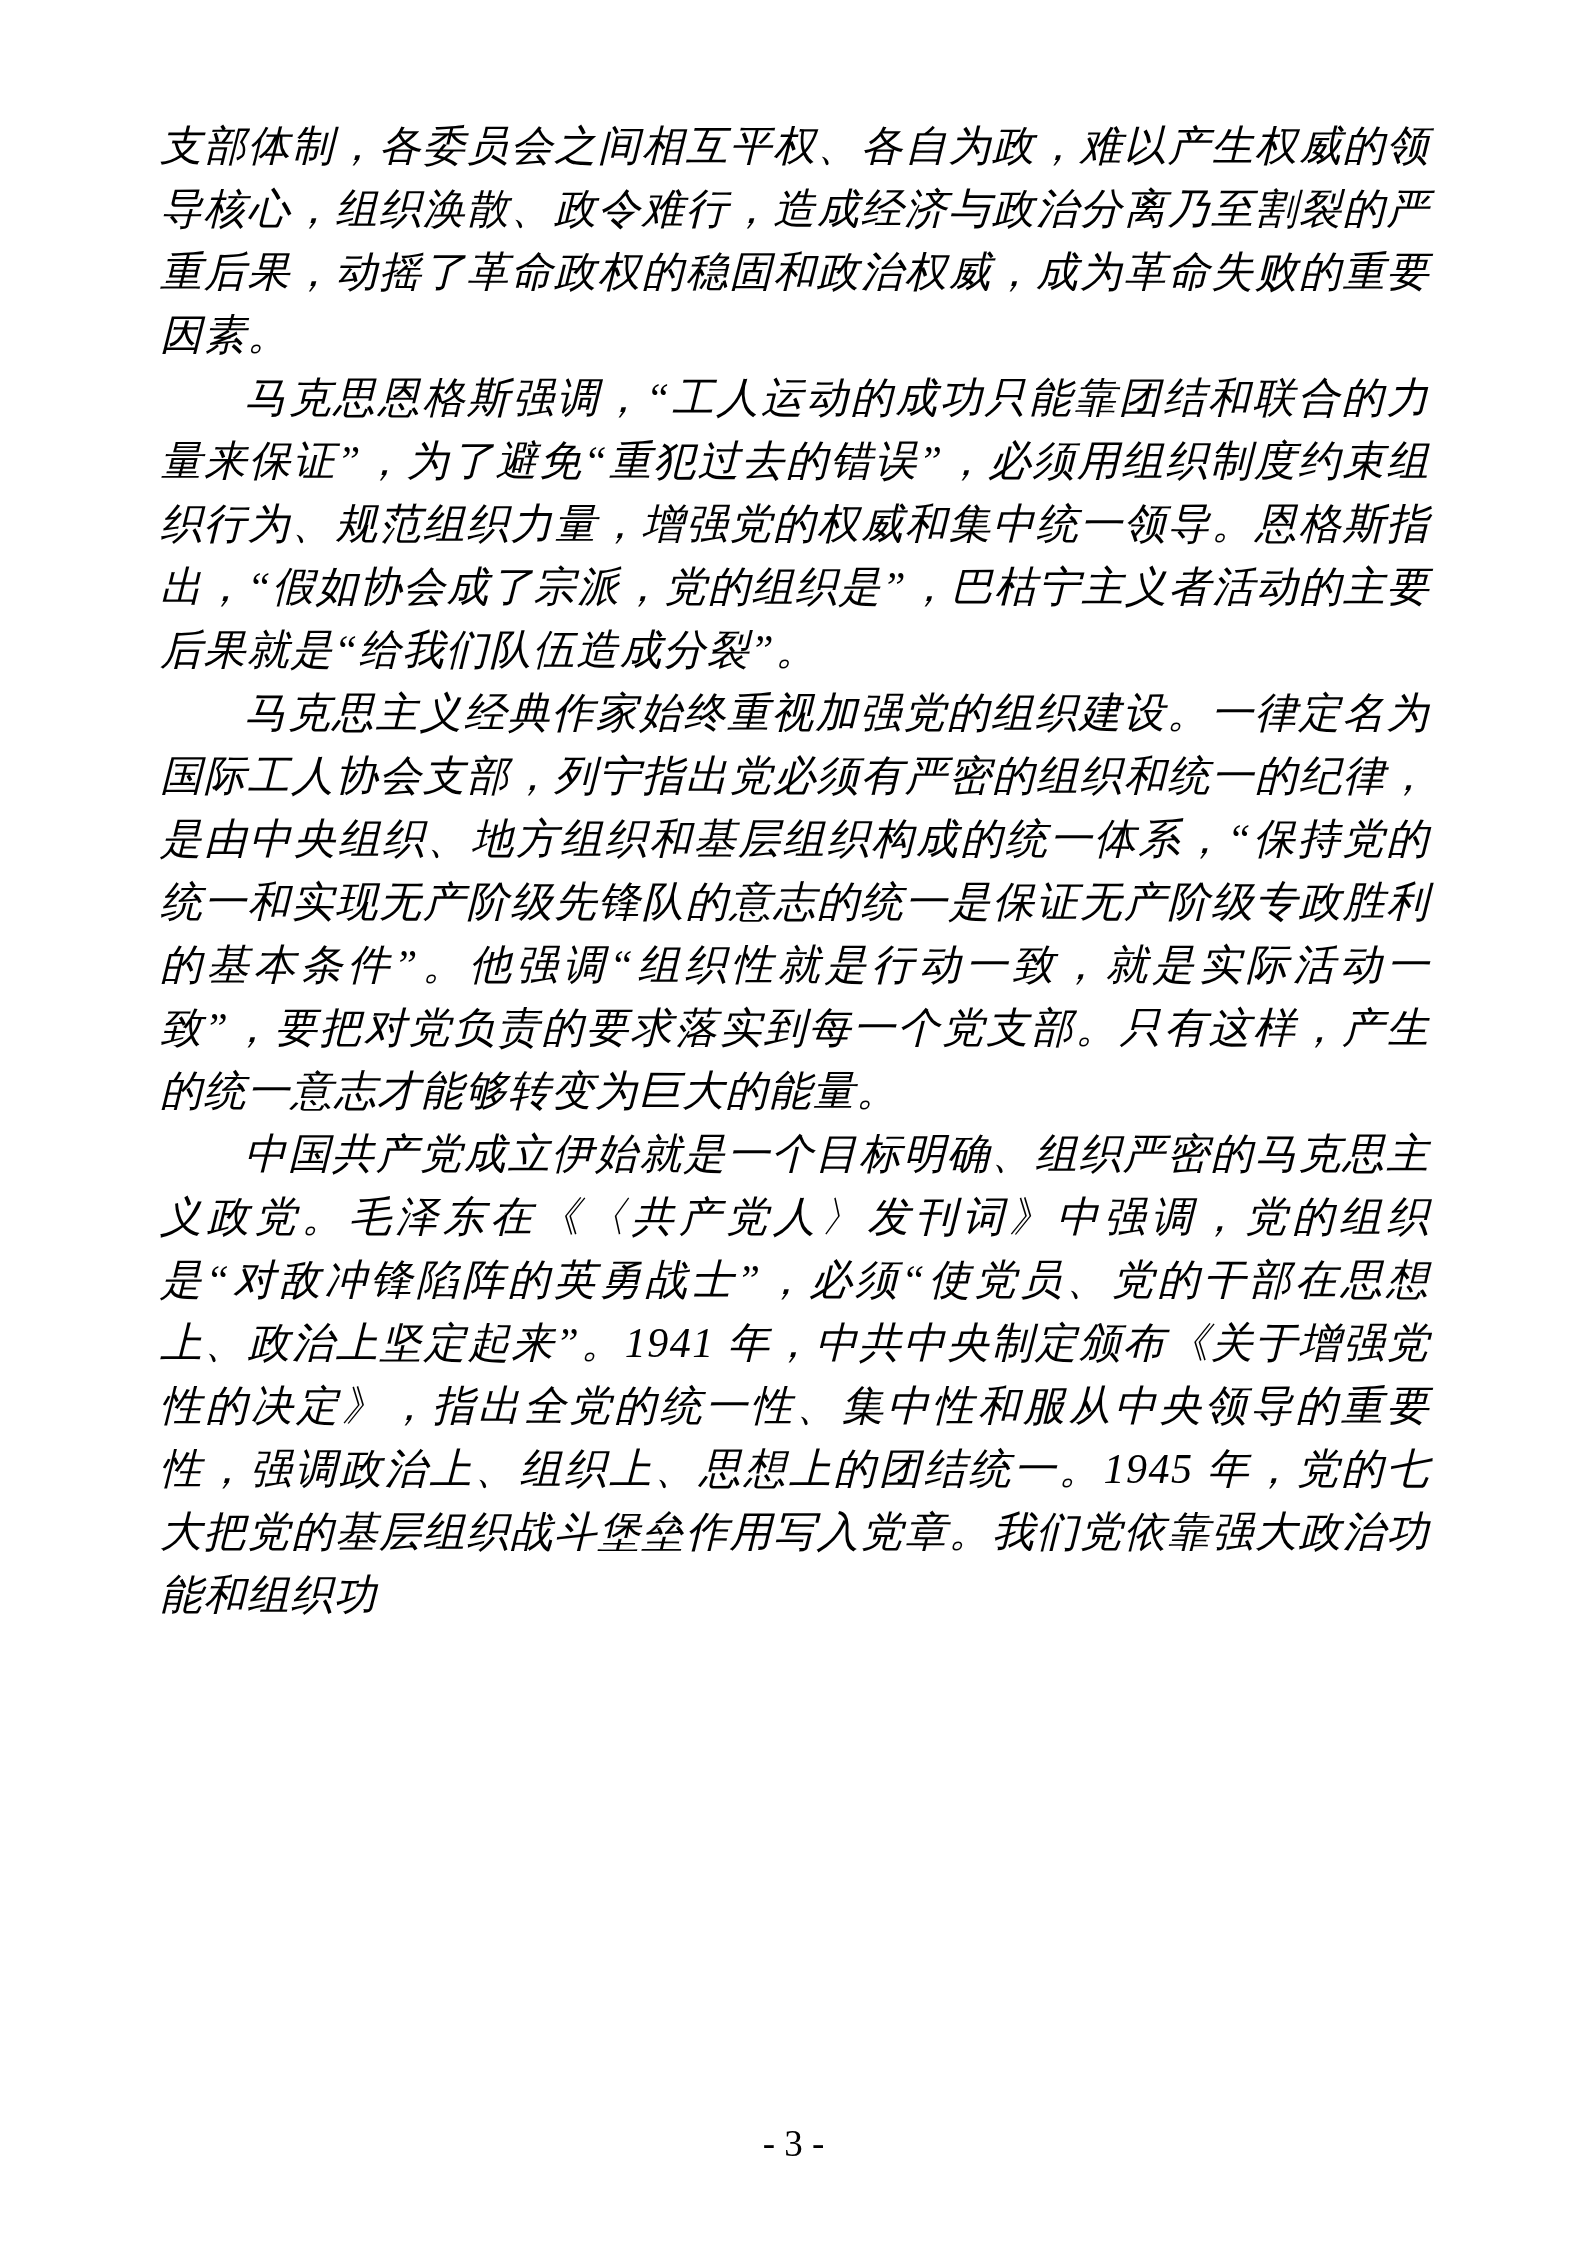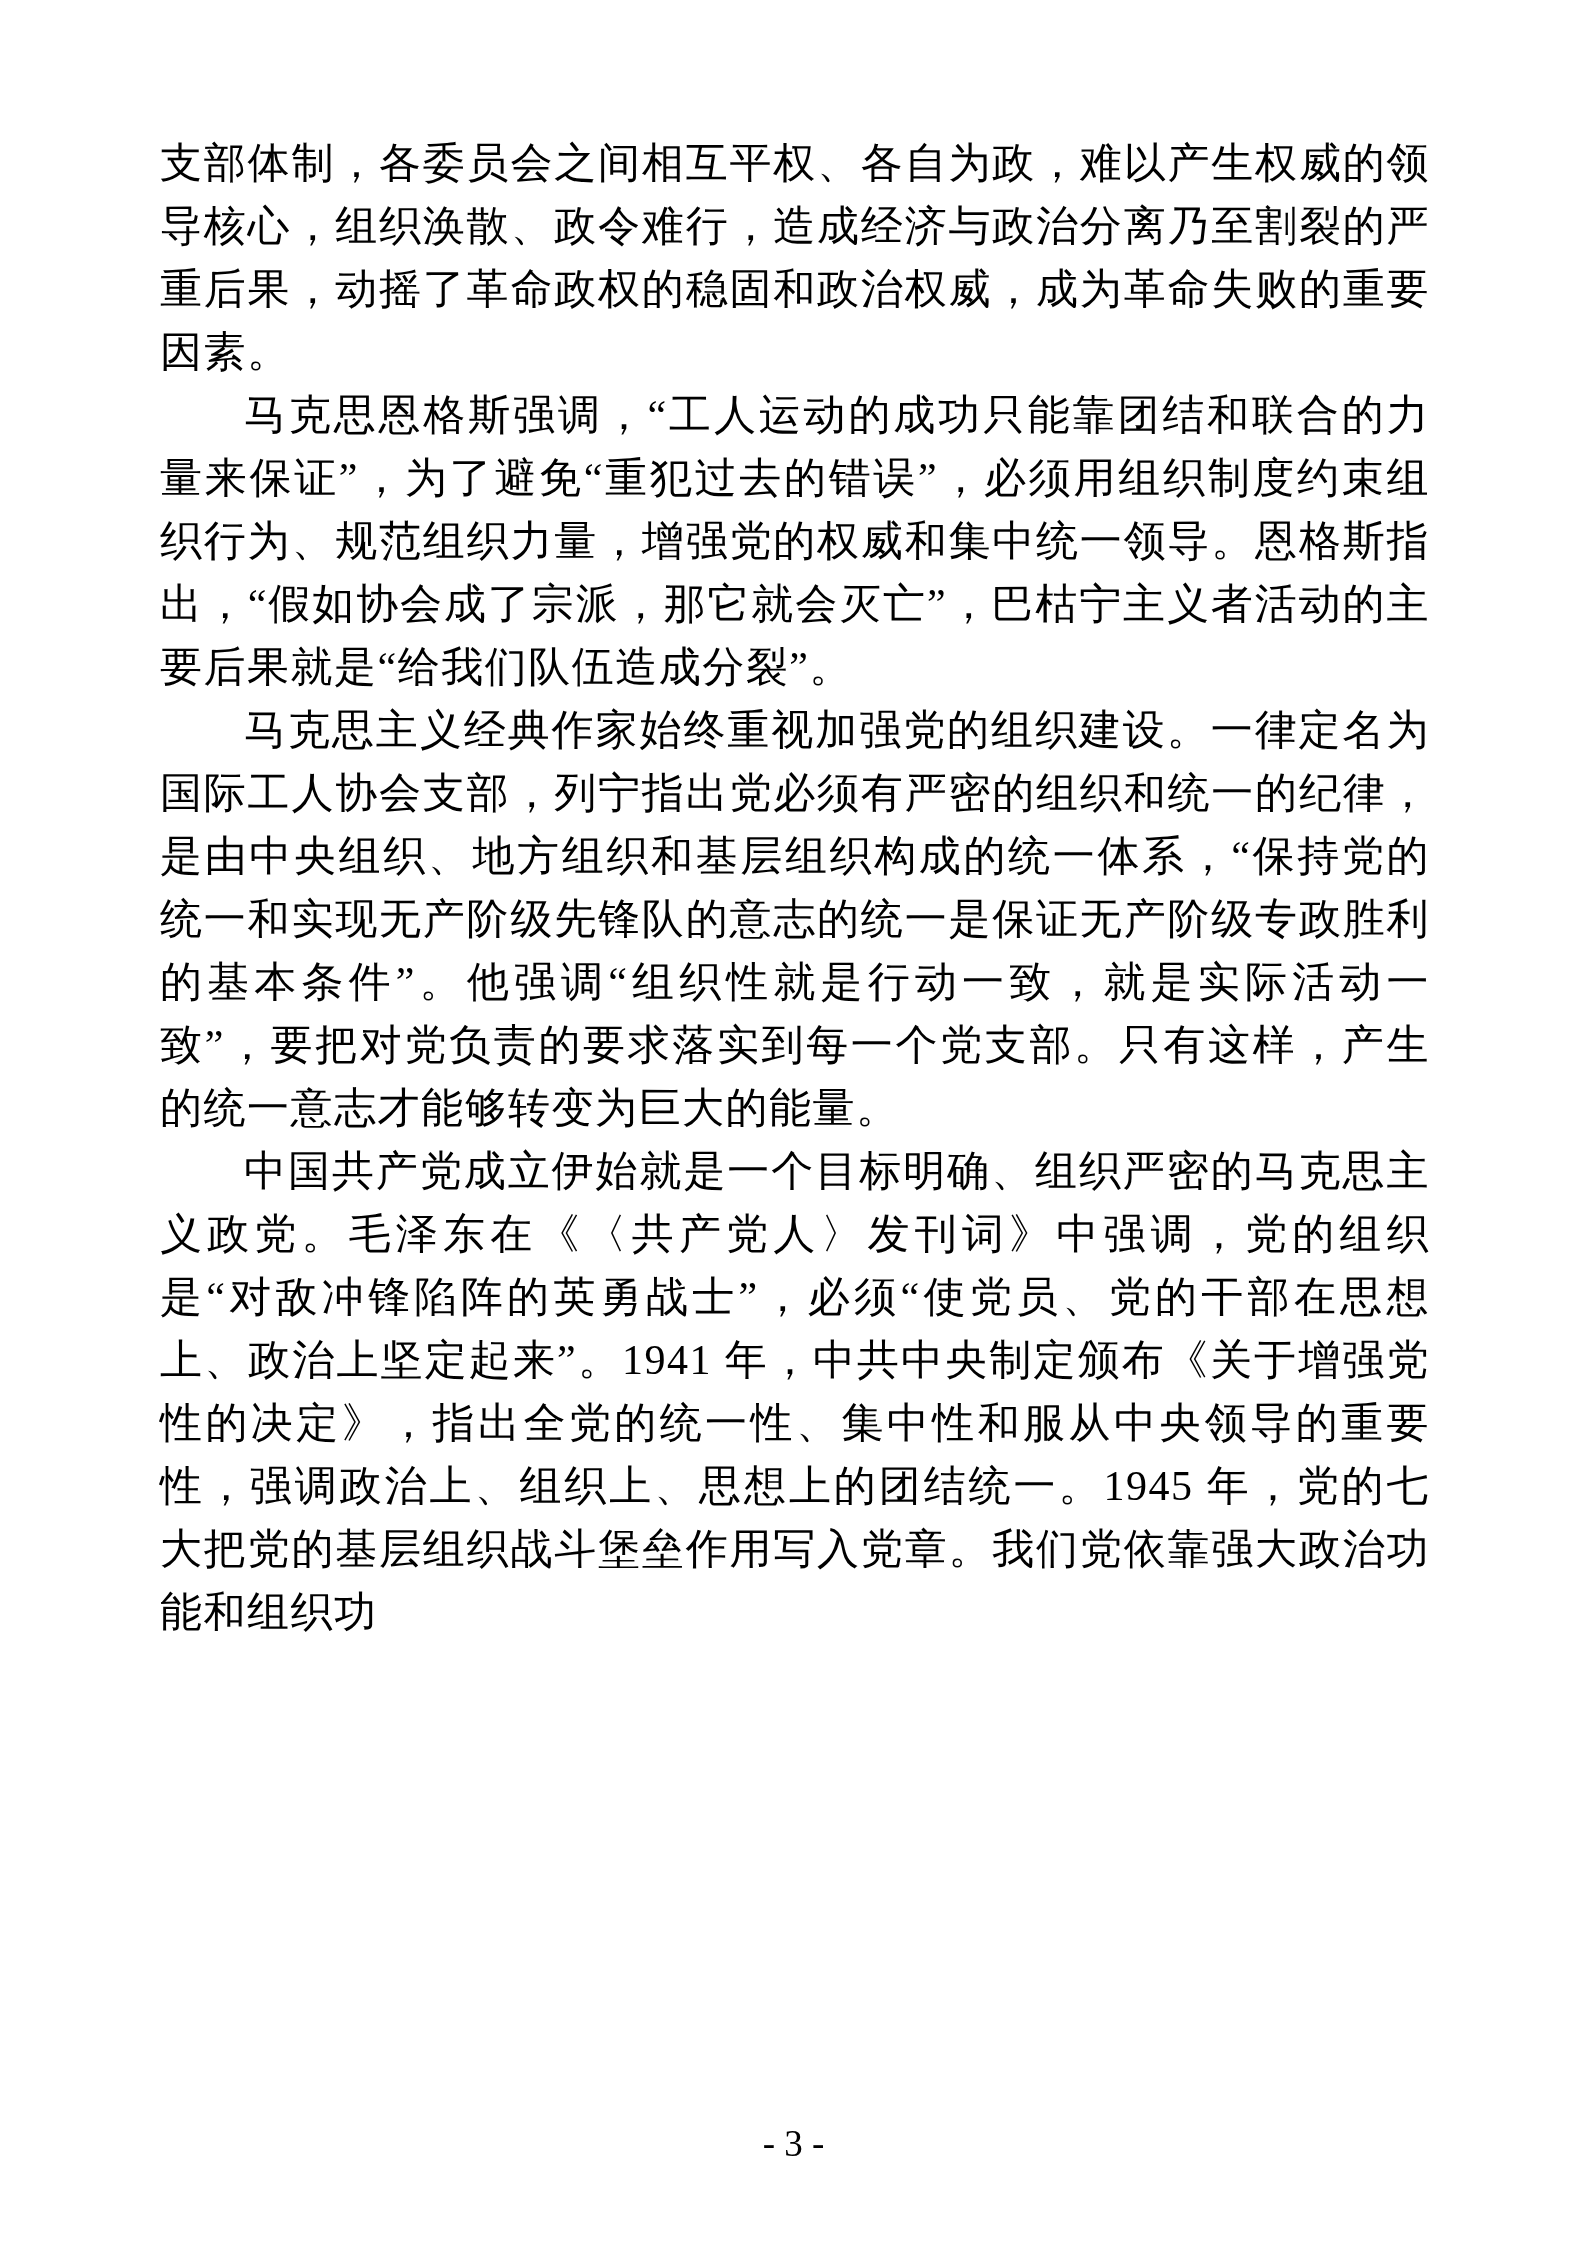--- a/index.html
+++ b/index.html
@@ -10,23 +10,24 @@
   body {
     width: 1587px;
     height: 2245px;
     position: relative;
     overflow: hidden;
     font-family: "Liberation Serif", "DejaVu Serif", serif;
     color: #000000;
   }
   .page {
     position: absolute;
-    top: 132px;
+    top: 115px;
     left: 160px;
     width: 1270px;
+    font-style: italic;
   }
   .body-text p {
     margin: 0;
     padding: 0;
     font-size: 42px;
     line-height: 63px;
     letter-spacing: 1.5px;
     text-align: justify;
     text-justify: inter-ideograph;
     text-align-last: left;
@@ -45,21 +46,21 @@
     line-height: 44px;
     color: #000000;
   }
 </style>
 </head>
 <body>
 
 <div class="page">
   <div class="body-text">
     <p>支部体制，各委员会之间相互平权、各自为政，难以产生权威的领导核心，组织涣散、政令难行，造成经济与政治分离乃至割裂的严重后果，动摇了革命政权的稳固和政治权威，成为革命失败的重要因素。</p>
-    <p class="indent">马克思恩格斯强调，“工人运动的成功只能靠团结和联合的力量来保证”，为了避免“重犯过去的错误”，必须用组织制度约束组织行为、规范组织力量，增强党的权威和集中统一领导。恩格斯指出，“假如协会成了宗派，那它就会灭亡”，巴枯宁主义者活动的主要后果就是“给我们队伍造成分裂”。</p>
+    <p class="indent">马克思恩格斯强调，“工人运动的成功只能靠团结和联合的力量来保证”，为了避免“重犯过去的错误”，必须用组织制度约束组织行为、规范组织力量，增强党的权威和集中统一领导。恩格斯指出，“假如协会成了宗派，党的组织是”，巴枯宁主义者活动的主要后果就是“给我们队伍造成分裂”。</p>
     <p class="indent">马克思主义经典作家始终重视加强党的组织建设。一律定名为国际工人协会支部，列宁指出党必须有严密的组织和统一的纪律，是由中央组织、地方组织和基层组织构成的统一体系，“保持党的统一和实现无产阶级先锋队的意志的统一是保证无产阶级专政胜利的基本条件”。他强调“组织性就是行动一致，就是实际活动一致”，要把对党负责的要求落实到每一个党支部。只有这样，产生的统一意志才能够转变为巨大的能量。</p>
     <p class="indent">中国共产党成立伊始就是一个目标明确、组织严密的马克思主义政党。毛泽东在《〈共产党人〉发刊词》中强调，党的组织是“对敌冲锋陷阵的英勇战士”，必须“使党员、党的干部在思想上、政治上坚定起来”。1941 年，中共中央制定颁布《关于增强党性的决定》，指出全党的统一性、集中性和服从中央领导的重要性，强调政治上、组织上、思想上的团结统一。1945 年，党的七大把党的基层组织战斗堡垒作用写入党章。我们党依靠强大政治功能和组织功</p>
   </div>
 </div>
 
 <div class="footer">
   <span>- 3 -</span>
 </div>
 
 </body></html>

